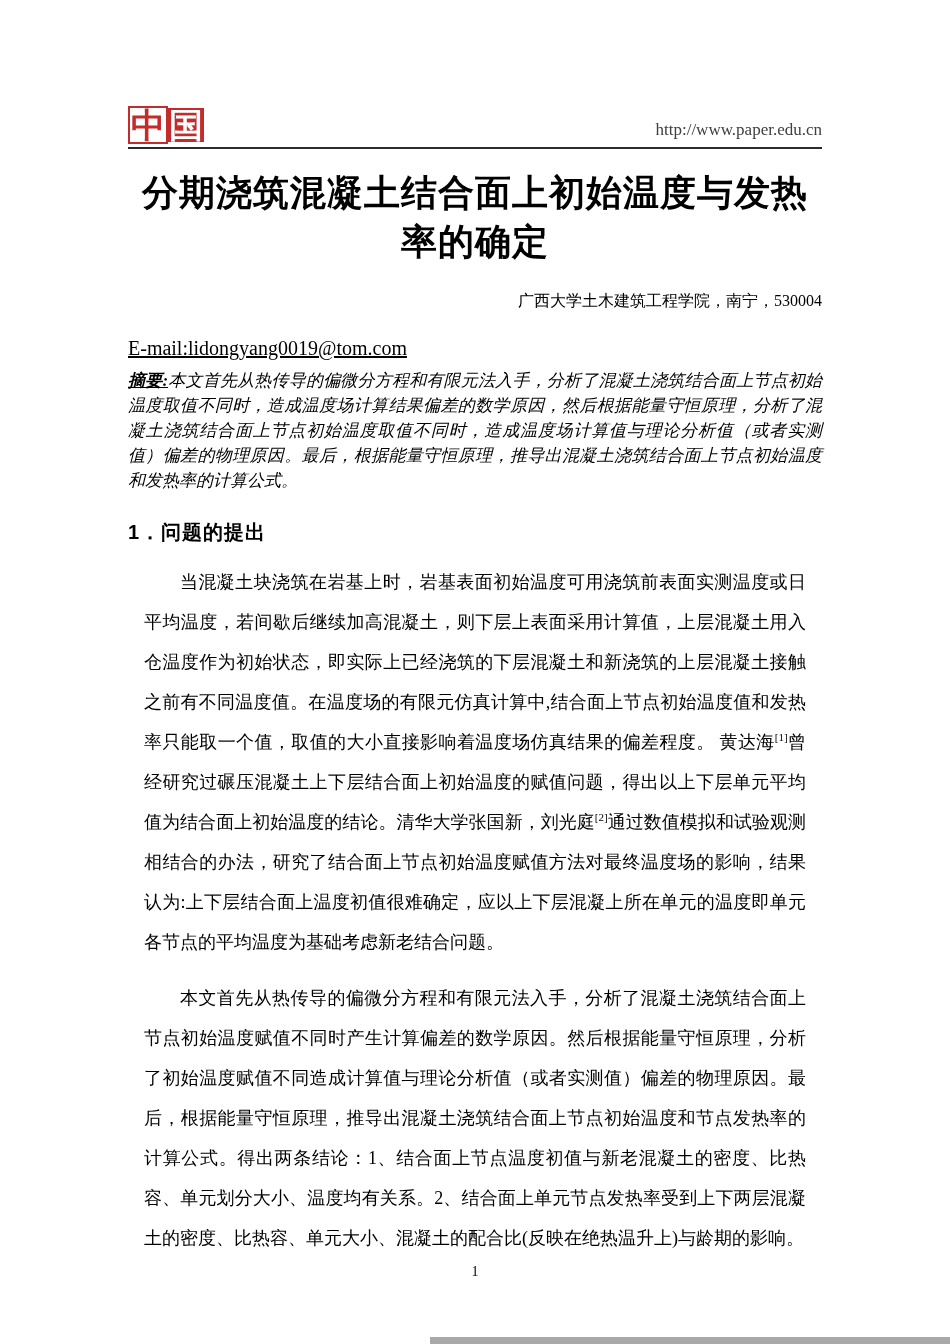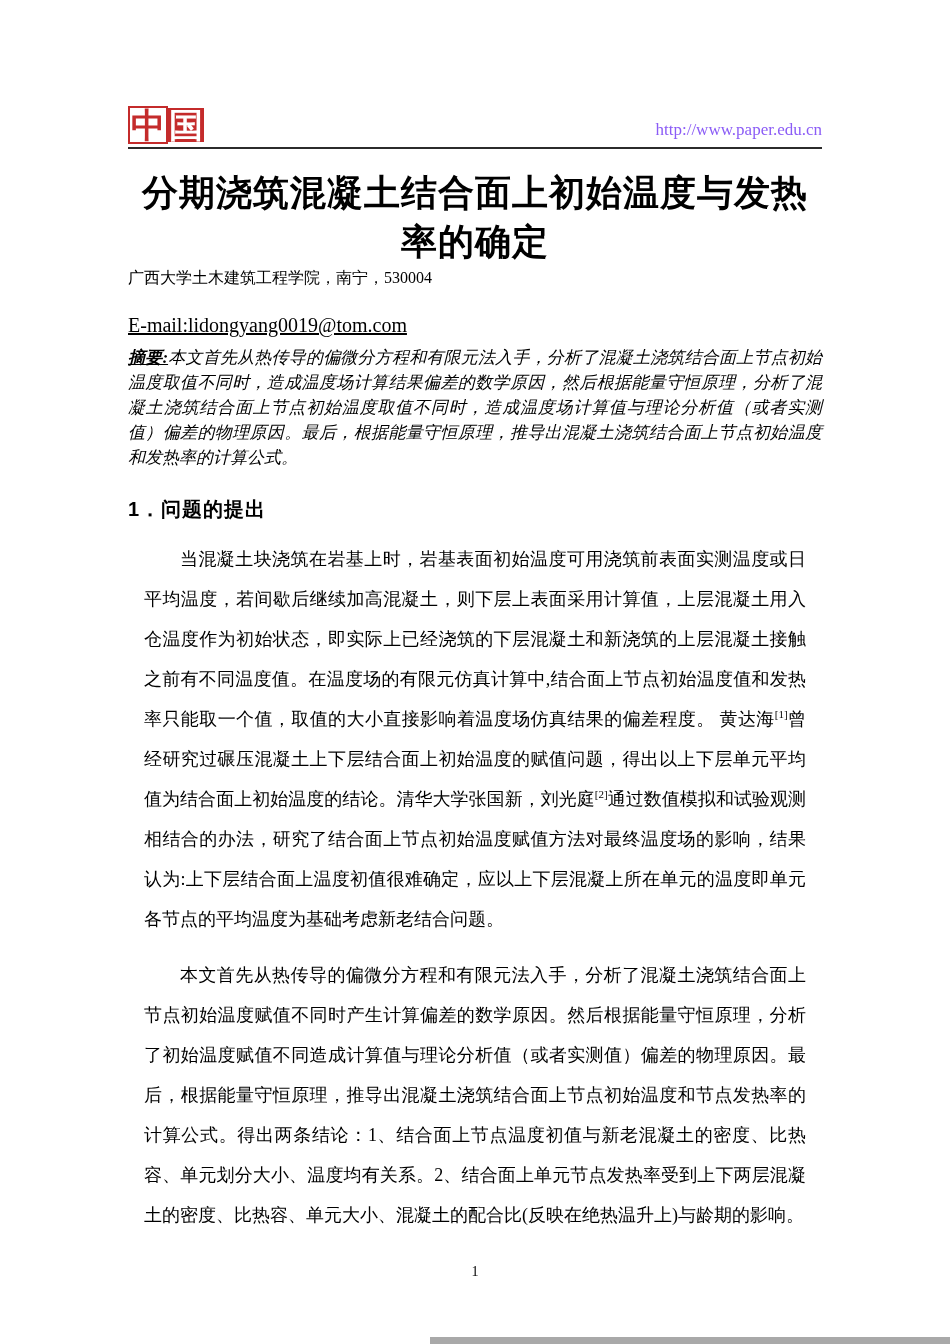--- a/index.html
+++ b/index.html
@@ -30,29 +30,29 @@
   .logo .guo{
     color:#ffffff;background:#c42b2b;font-weight:900;font-size:34px;
     font-family:"Liberation Sans","DejaVu Sans",sans-serif;
     padding:0 1px;margin-right:3px;
   }
   .logo .rest{
     color:#2f2f2f;font-weight:900;font-size:35px;letter-spacing:1px;
     font-family:"Liberation Sans","DejaVu Sans",sans-serif;
     text-shadow:2px 2px 0 #b5b5b5;
   }
-  .site-url{font-size:17px;color:#8b5cf6;padding-bottom:4px;}
+  .site-url{font-size:17px;color:#404040;padding-bottom:4px;}
 
   
   .doc-title{
     margin-top:20px;text-align:center;
     font-size:36px;font-weight:bold;letter-spacing:1px;
   }
   .authors{margin-top:16px;text-align:center;font-size:17px;white-space:pre;}
-  .affiliation{margin-top:1px;text-align:left;font-size:16px;}
+  .affiliation{margin-top:24px;text-align:right;font-size:16px;}
   .email{margin-top:25px;text-align:left;font-size:20px;}
   .email .link{text-decoration:underline;cursor:pointer;}
 
   
   .abstract{
     margin-top:8px;
     font-size:17px;line-height:25px;text-align:justify;
     font-style:italic;
   }
   .abstract b,.keywords b{font-style:italic;font-weight:bold;text-decoration:underline;}

